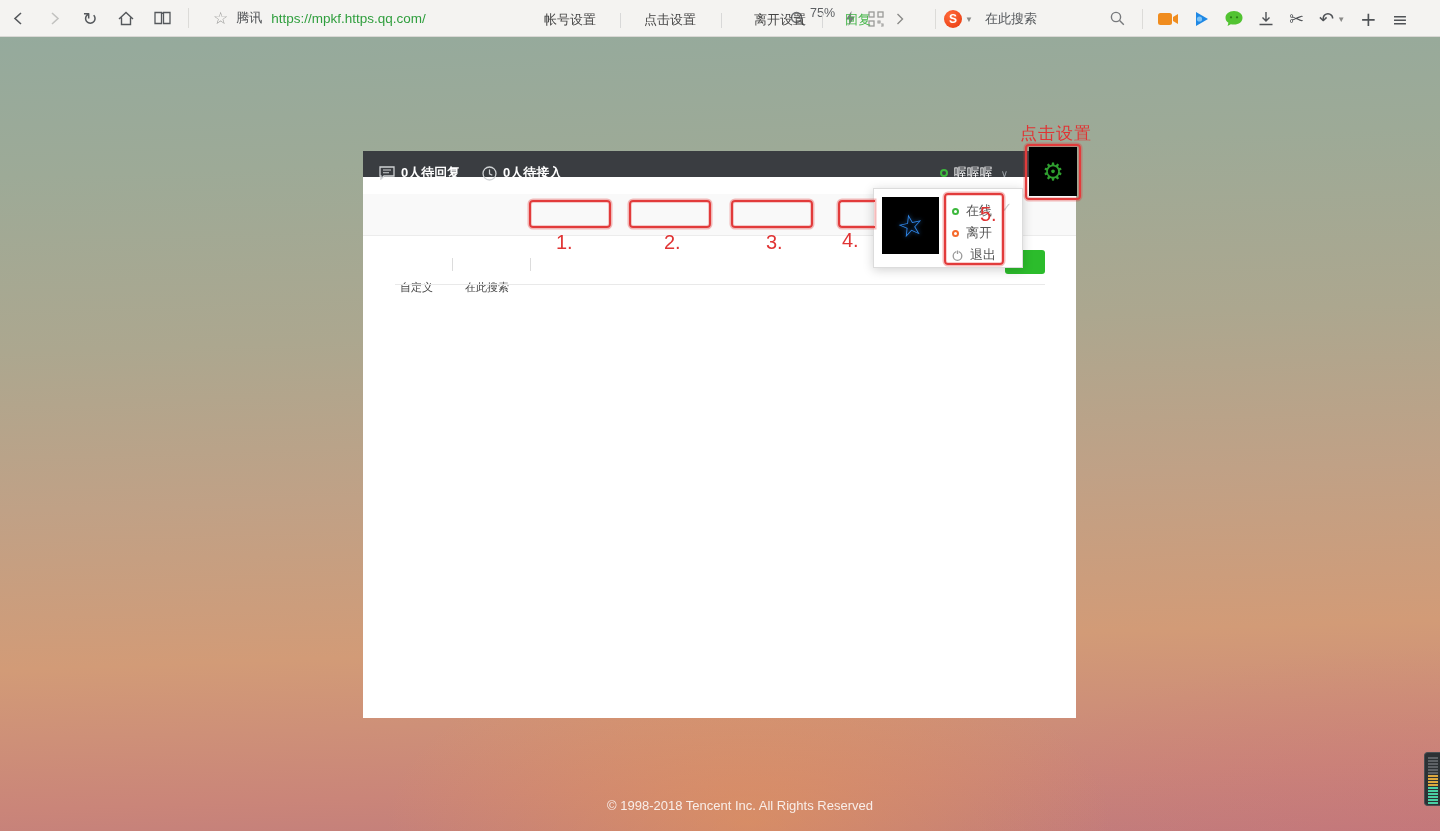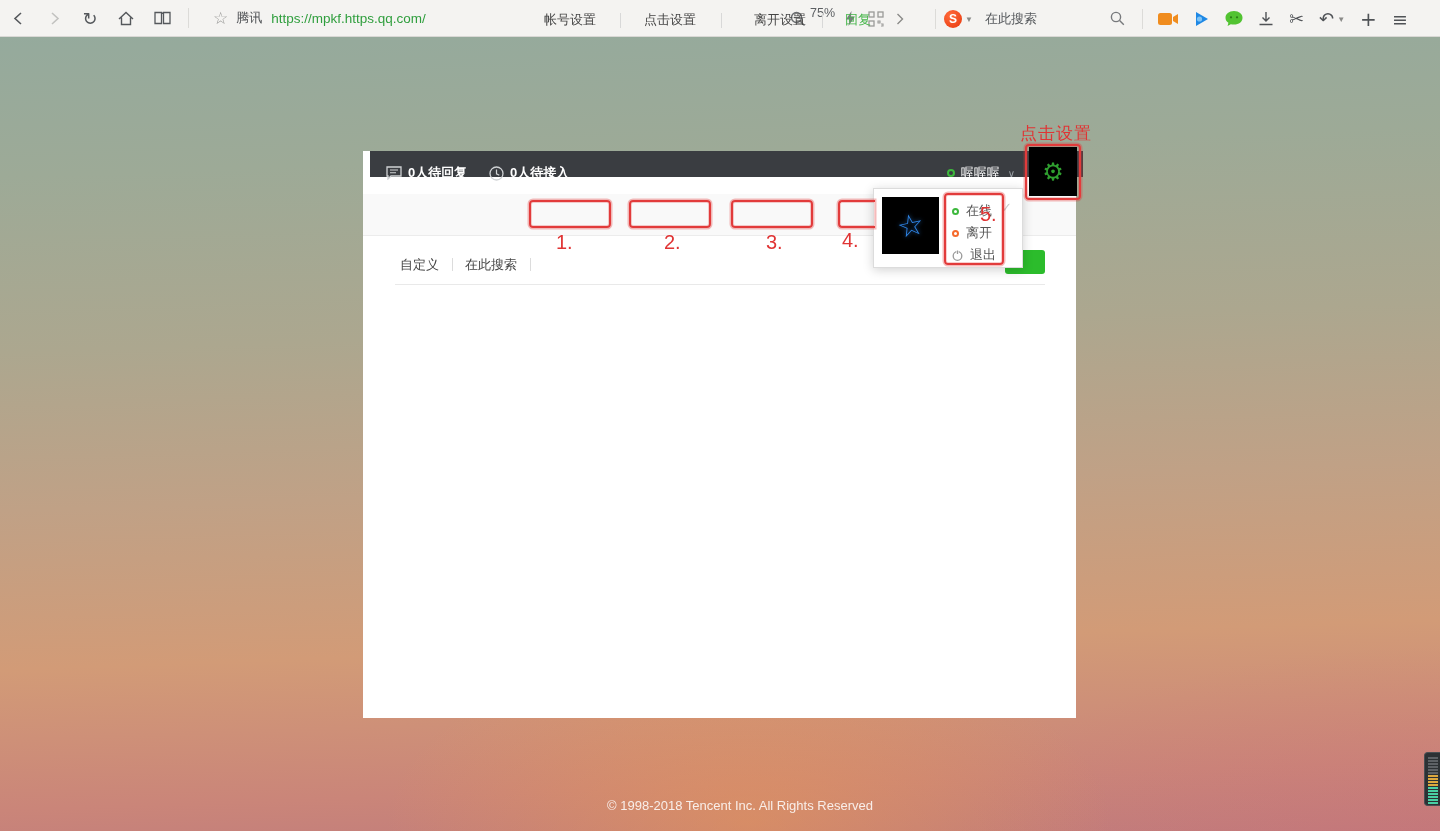--- a/index.html
+++ b/index.html
@@ -29,33 +29,33 @@
   .search-box { display:flex; align-items:center; position:absolute; left:935px; top:0; height:37px; width:200px; }
   .sogou-logo { width:18px; height:18px; border-radius:50%; background:radial-gradient(circle at 35% 30%,#ff6a3a,#e8380d);
     color:#fff; font-weight:bold; font-size:12px; display:flex; align-items:center; justify-content:center; margin-left:8px; }
   .caret-down { font-size:8px; color:#8a8a88; margin:2px 0 0 3px; }
   .search-ph { font-size:13px; color:#55585c; margin-left:12px; }
   .search-mag { position:absolute; left:1110px; }
   .ext-icons { position:absolute; left:1142px; top:0; height:37px; display:flex; align-items:center; gap:15px; }
   .u-ic { font-family:"DejaVu Sans",sans-serif; color:#4f5256; }
   
   .panel { position:absolute; left:363px; top:151px; width:713px; height:567px; background:#fff; }
-  .panel-topbar { position:absolute; left:7px; top:0; width:713px; height:26px; background:#3a3d41; }
+  .panel-topbar { position:absolute; left:0; top:0; width:713px; height:26px; background:#3a3d41; }
   .stat { position:absolute; display:flex; align-items:center; gap:6px; color:#fff; font-size:13px; font-weight:bold; top:13px; }
   .stat svg { display:block; }
   .stat-reply { left:16px; } .stat-access { left:119px; }
   .user-area { position:absolute; right:68px; top:13px; display:flex; align-items:center; gap:6px; }
   .status-dot { width:8px; height:8px; border:2px solid #3db83d; border-radius:50%; }
   .user-name { color:#fff; font-size:13px; }
   .user-caret { color:#9aa0a5; font-size:10px; margin-left:2px; }
   .panel-nav { position:absolute; left:0; top:43px; width:713px; height:42px; background:#f9f9f9; border-bottom:1px solid #ececec; }
   .nav-tab { position:absolute; top:11px; font-size:13px; color:#454545; text-align:center; cursor:pointer; }
   .nav-div { position:absolute; top:13px; width:1px; height:15px; background:#d8d8d8; }
   .tab-active { color:#44b549; }
-  .subtab { position:absolute; font-size:13px; color:#454545; cursor:pointer; }
+  .subtab { position:absolute; font-size:11px; color:#454545; cursor:pointer;margin-top:24px; }
   .subtab-div { position:absolute; width:1px; height:13px; background:#dcdcdc; }
   .content-rule { position:absolute; left:32px; top:133px; width:650px; height:1px; background:#e9e9e9; }
   .add-btn { position:absolute; left:642px; top:99px; width:40px; height:24px; background:#2cbc2c; border-radius:3px; }
   .add-btn-frag { position:absolute; left:5px; top:7px; width:8px; height:10px; border:2px solid #eafdea; }
   
   .dropdown { position:absolute; left:873px; top:188px; width:150px; height:80px; background:#fff;
     border:1px solid #dcdcdc; box-shadow:0 2px 10px rgba(0,0,0,.18); z-index:5; }
   .avatar { position:absolute; left:8px; top:8px; width:57px; height:57px; background:#000;
     display:flex; align-items:center; justify-content:center; }
   .avatar-star { color:#2f86e8; font-size:30px; transform:rotate(-12deg); font-family:"DejaVu Sans",sans-serif;

